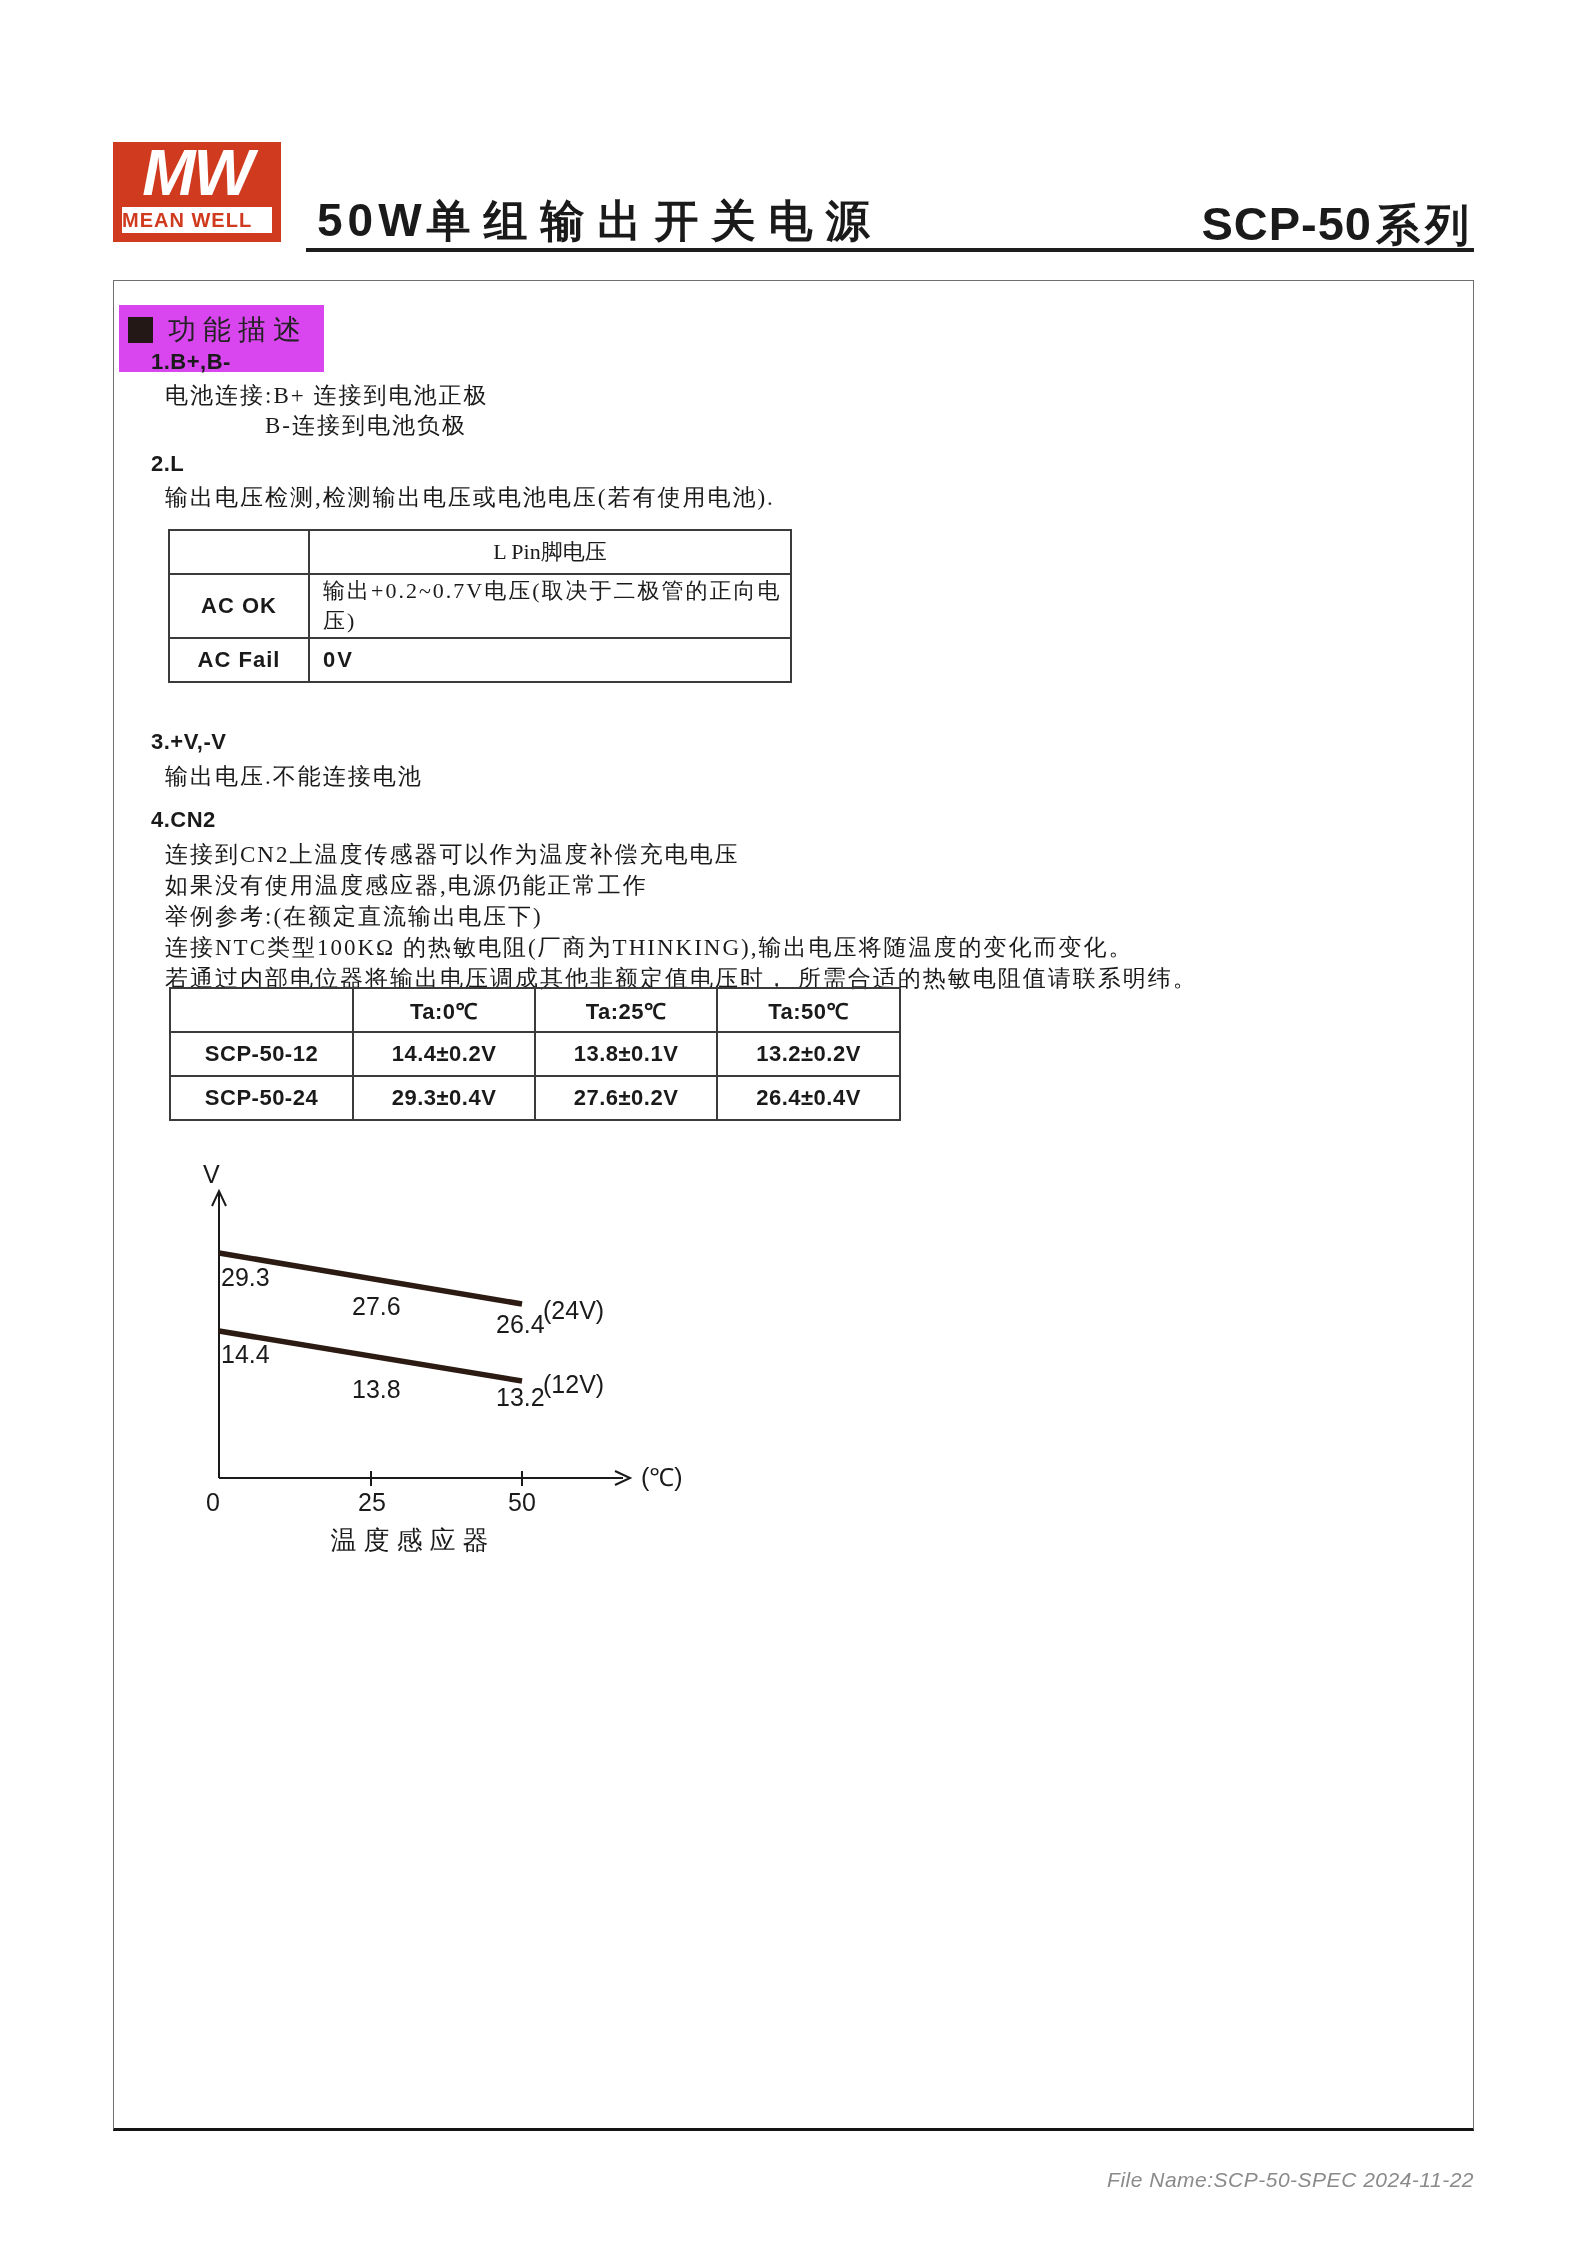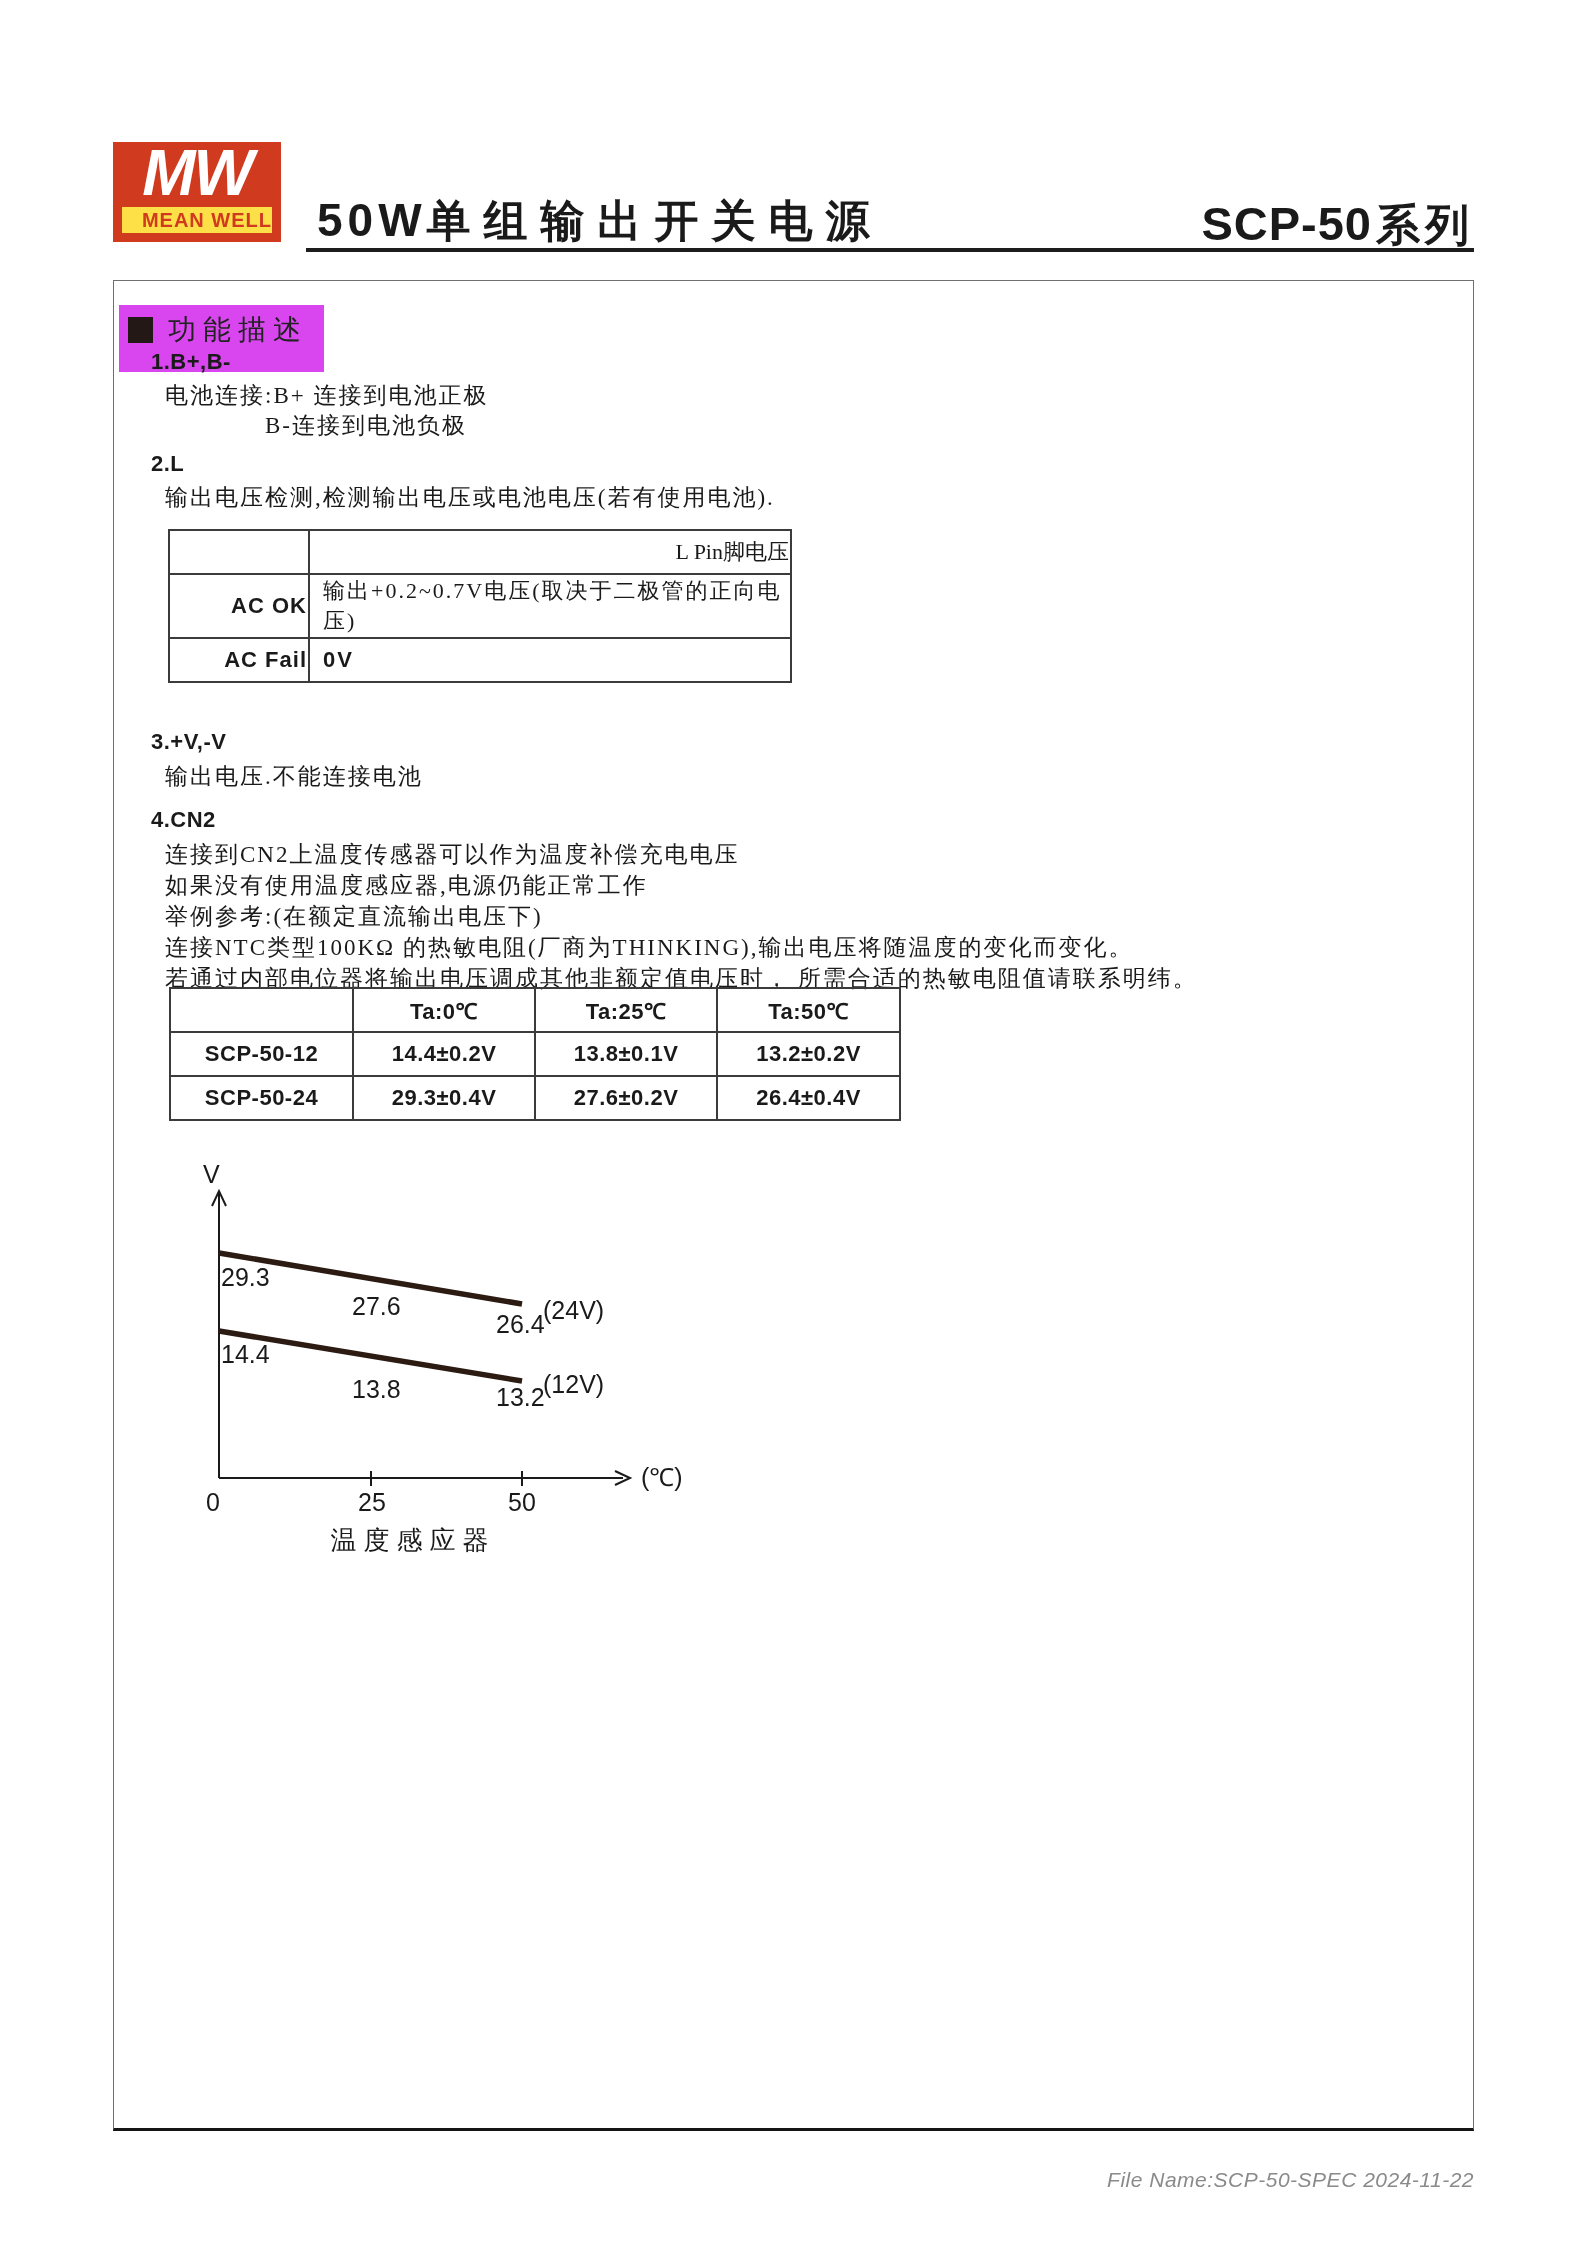--- a/index.html
+++ b/index.html
@@ -4,23 +4,23 @@
 <style>
   html,body{margin:0;padding:0;background:#ffffff;}
   .page{position:relative;width:1587px;height:2245px;background:#ffffff;overflow:hidden;
         font-family:"Liberation Serif","DejaVu Serif",serif;color:#1a1a1a;}
 
   
   .logo{position:absolute;left:113px;top:142px;width:168px;height:100px;background:#d03a1f;}
   .logo-mw{position:absolute;left:0;right:0;top:-4px;text-align:center;
            font-family:"Liberation Sans",sans-serif;font-style:italic;font-weight:bold;
            font-size:64px;line-height:70px;color:#ffffff;letter-spacing:-2px;}
-  .logo-brand{position:absolute;left:9px;right:9px;bottom:9px;height:26px;background:#fde047;
+  .logo-brand{position:absolute;left:9px;right:9px;bottom:9px;height:26px;background:#ffffff;
               color:#d03a1f;font-family:"Liberation Sans",sans-serif;font-weight:bold;
-              font-size:20px;line-height:26px;text-align:right;letter-spacing:1px;margin-top:27px;}
+              font-size:20px;line-height:26px;text-align:left;letter-spacing:1px;margin-top:27px;}
   .doc-title{position:absolute;left:317px;top:192px;margin:0;font-weight:bold;white-space:nowrap;}
   .title-num{font-family:"Liberation Sans",sans-serif;font-size:46px;letter-spacing:5px;}
   .title-cn{font-family:"Liberation Serif","DejaVu Serif",serif;font-size:44px;letter-spacing:13px;}
   .series{position:absolute;right:113px;top:196px;white-space:nowrap;font-weight:bold;}
   .series-model{font-family:"Liberation Sans",sans-serif;font-size:47px;letter-spacing:1px;}
   .series-suffix{font-family:"Liberation Serif","DejaVu Serif",serif;font-size:44px;letter-spacing:5px;margin-left:4px;}
   .title-rule{position:absolute;left:306px;top:248px;width:1168px;height:4px;background:#1d1d1d;}
 
   
   .content-box{position:absolute;left:113px;top:280px;width:1361px;height:1851px;
@@ -34,21 +34,21 @@
   .item-label{font-family:"Liberation Sans",sans-serif;font-weight:bold;font-size:22px;letter-spacing:0.5px;}
   .body-line{font-size:23px;letter-spacing:2px;white-space:nowrap;}
 
   
   table{border-collapse:collapse;}
   .t1,.t2{position:absolute;table-layout:fixed;}
   .t1{left:54px;top:248px;width:622px;}
   .t2{left:55px;top:706px;width:730px;}
   .t1 td,.t2 td{border:2px solid #3b3b3b;font-size:22px;vertical-align:middle;}
   .t1 tr,.t2 tr{height:44px;}
-  .cell-center{text-align:right;border-radius:19px;}
+  .cell-center{text-align:center;border-radius:19px;}
   .sans{font-family:"Liberation Sans",sans-serif;letter-spacing:1px;}
   .semibold{font-weight:600;}
   .t1 .val{padding-left:13px;letter-spacing:2px;}
   .t2 td{text-align:center;font-family:"Liberation Sans",sans-serif;font-weight:600;letter-spacing:0.5px;}
 
   
   .chart{left:37px;top:880px;}
   .chart text{fill:#1a1a1a;}
   .axis{stroke:#1a1a1a;stroke-width:2;fill:none;}
   .dataline{stroke:#2b1b12;stroke-width:5.5;fill:none;}

